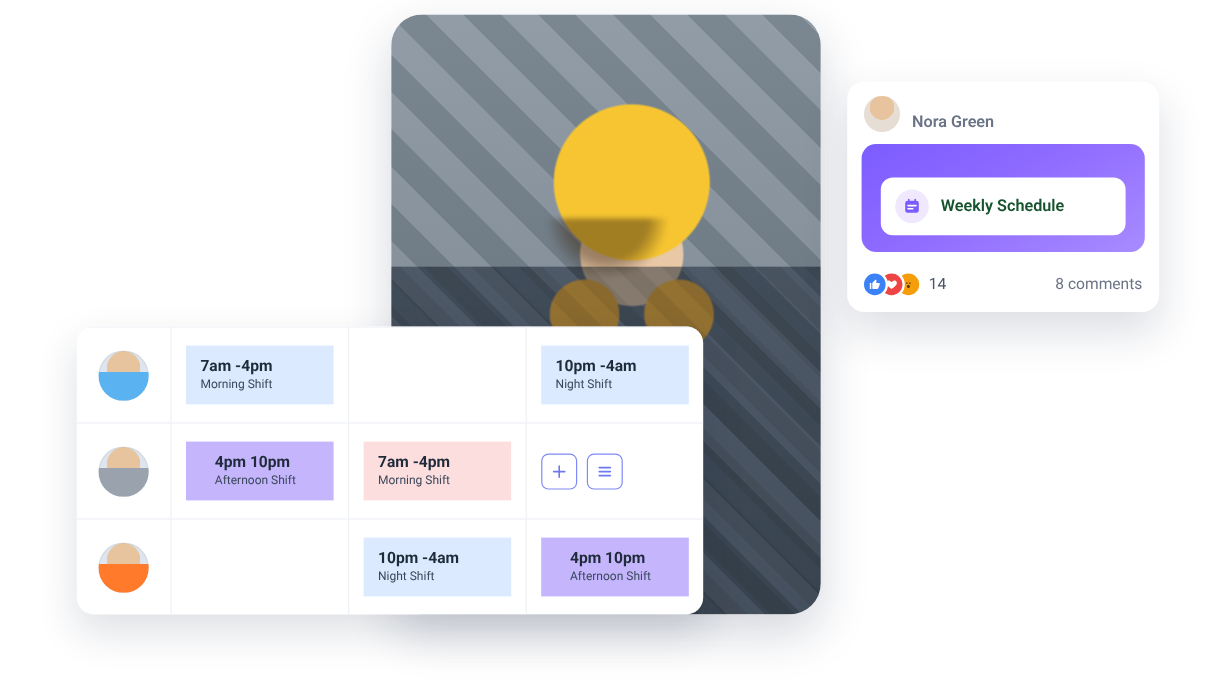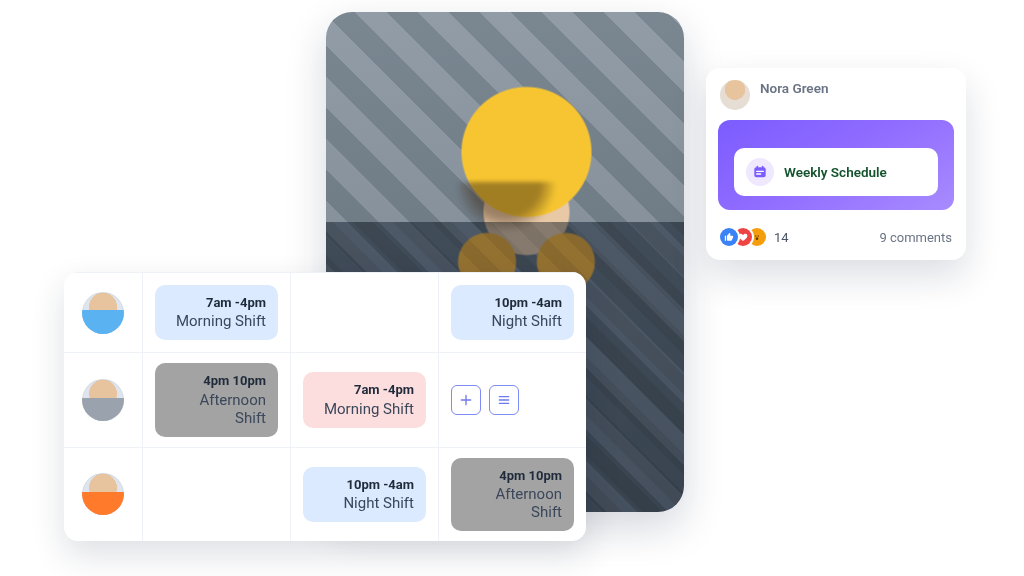--- a/index.html
+++ b/index.html
@@ -70,28 +70,27 @@
     background: radial-gradient(circle at 50% 35%, #e7c49d 0 40%, transparent 41%), #dfe5ee;
     box-shadow: inset 0 0 0 1px rgba(0,0,0,0.06);
     display: flex; align-items: flex-end; justify-content: center; overflow: hidden;
   }
   .avatar .shirt { width: 120%; height: 55%; background:#5bb2f0; }
   .avatar.a2 .shirt{ background:#9aa3ad; }
   .avatar.a3 .shirt{ background:#ff7a2b; }
 
   .shift {
     width: 100%;
-    border-radius: 10px;
+    border-radius: 0;
     padding: 10px 12px;
-    text-align: right;
   }
   .shift .time { font-weight: 700; font-size: 13px; color: #1f2b3a; line-height: 1.2; }
-  .shift .label { font-size: 15px; color: #3b475a; line-height: 1.2; margin-top: 2px; }
+  .shift .label { font-size: 10px; color: #3b475a; line-height: 1.2; margin-top: 2px; }
   .shift.blue   { background: #dbeafe; }
-  .shift.yellow { background: #a3a3a3; padding-left: 24px; }
+  .shift.yellow { background: #c4b5fd; padding-left: 24px; }
   .shift.pink   { background: #fcdede; }
 
   .cell-actions {
     display: inline-flex; gap: 8px;
   }
   .tool {
     width: 30px; height: 30px;
     border: 1px solid #7e8af6;
     border-radius: 6px;
     background: #fff;
@@ -104,21 +103,21 @@
   .msg-card {
     position: absolute;
     left: 706px; top: 68px;
     width: 260px;
     background: #fff;
     border-radius: 14px;
     box-shadow: 0 16px 36px rgba(18,34,64,0.15);
     overflow: hidden;
   }
   .msg-head {
-    display: flex; align-items: flex-start; gap: 10px;
+    display: flex; align-items: flex-end; gap: 10px;
     padding: 12px 14px 10px 14px;
   }
   .msg-avatar {
     width: 30px; height: 30px; border-radius: 50%;
     background: radial-gradient(circle at 50% 32%, #e7c49d 0 40%, transparent 41%), #e6ddd4;
     overflow:hidden; display:flex; align-items:flex-end; justify-content:center;
   }
   .msg-name { font-size: 13.5px; font-weight: 600; color: #6b7486; }
   .msg-body {
     margin: 0 12px 10px 12px;
@@ -282,17 +281,17 @@
         <span class="badge wow">
           <svg viewBox="0 0 24 24">
               <circle cx="12" cy="12" r="10" fill="#f59e0b"></circle>
               <circle cx="9" cy="9.5" r="1.6" fill="#5b3a00"></circle>
               <circle cx="15" cy="9.5" r="1.6" fill="#5b3a00"></circle>
               <ellipse cx="12" cy="16" rx="3" ry="3.2" fill="#5b3a00"></ellipse>
             </svg>
         </span>
         <span class="react-count">14</span>
       </span>
-      <span class="comments">9 comments</span>
+      <span class="comments">8 comments</span>
     </div>
   </div>
 
 </div>
 
 </body></html>

